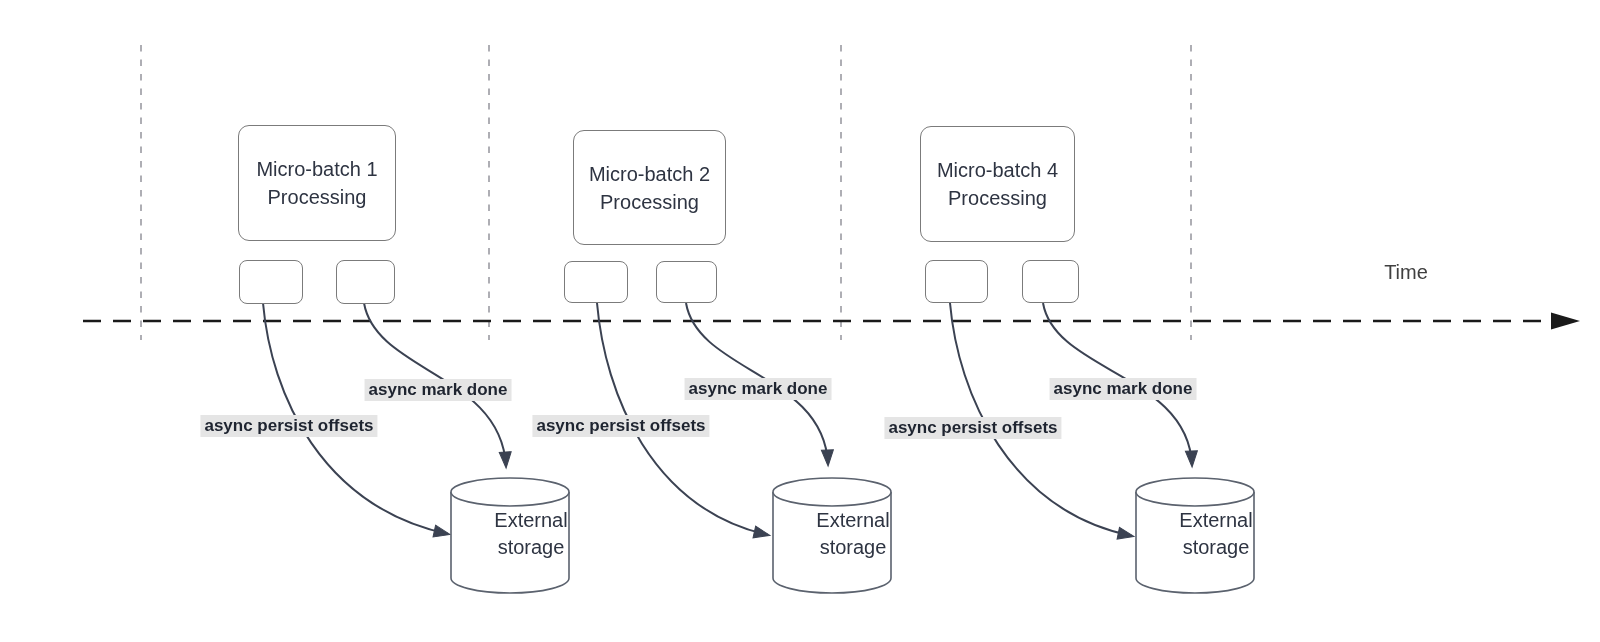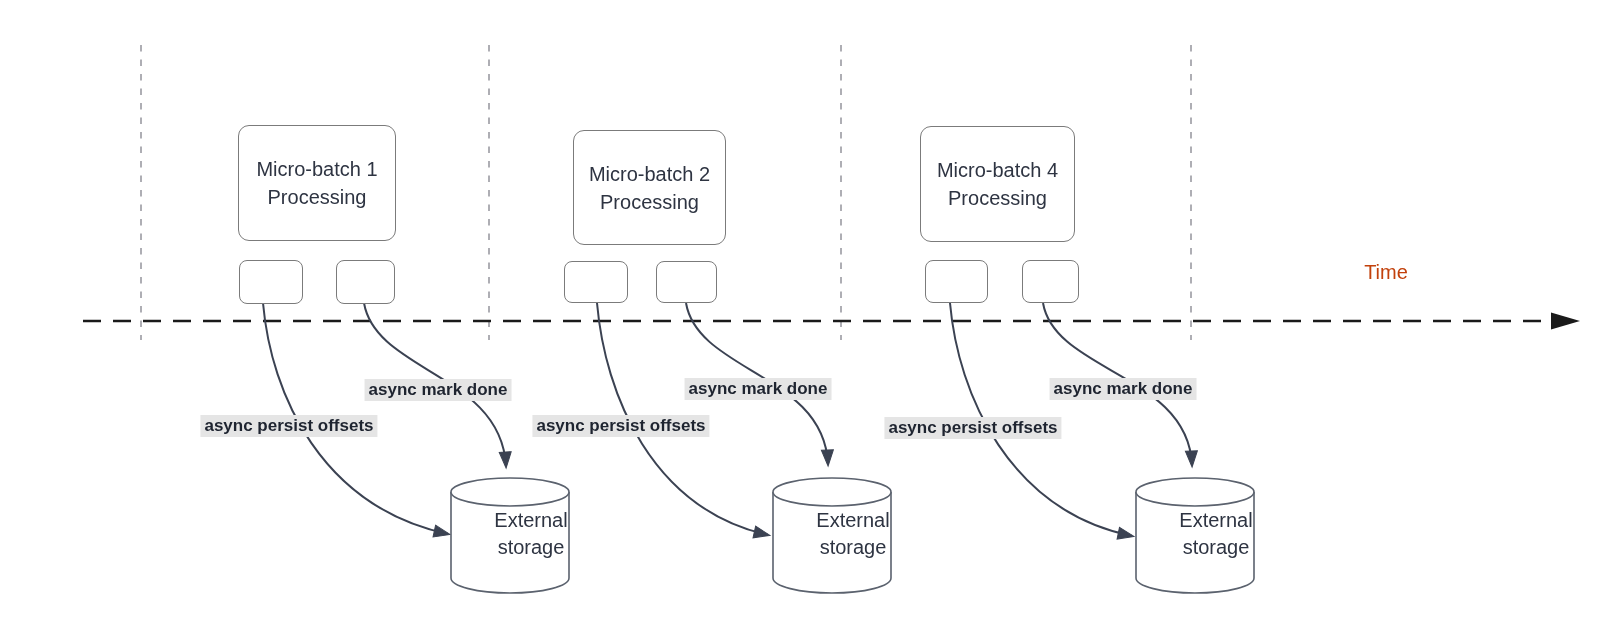--- a/index.html
+++ b/index.html
@@ -58,23 +58,24 @@
     transform: translate(-50%, 0);
     text-align: center;
     color: #2e3442;
     font-size: 20px;
     line-height: 27px;
     padding-left: 42px;
   }
   .time-label {
     position: absolute;
     transform: translate(-50%, -50%);
-    color: #c2410c;
+    color: #404040;
     font-size: 20px;
     white-space: nowrap;
+    margin-left: 20px;
   }
 </style>
 </head>
 <body>
 
 <div class="canvas">
 
   <svg class="layer" width="1600" height="642" viewBox="0 0 1600 642">
     <defs>
       <marker id="arrow" markerUnits="userSpaceOnUse" markerWidth="20" markerHeight="16" refX="15" refY="7" orient="auto">

